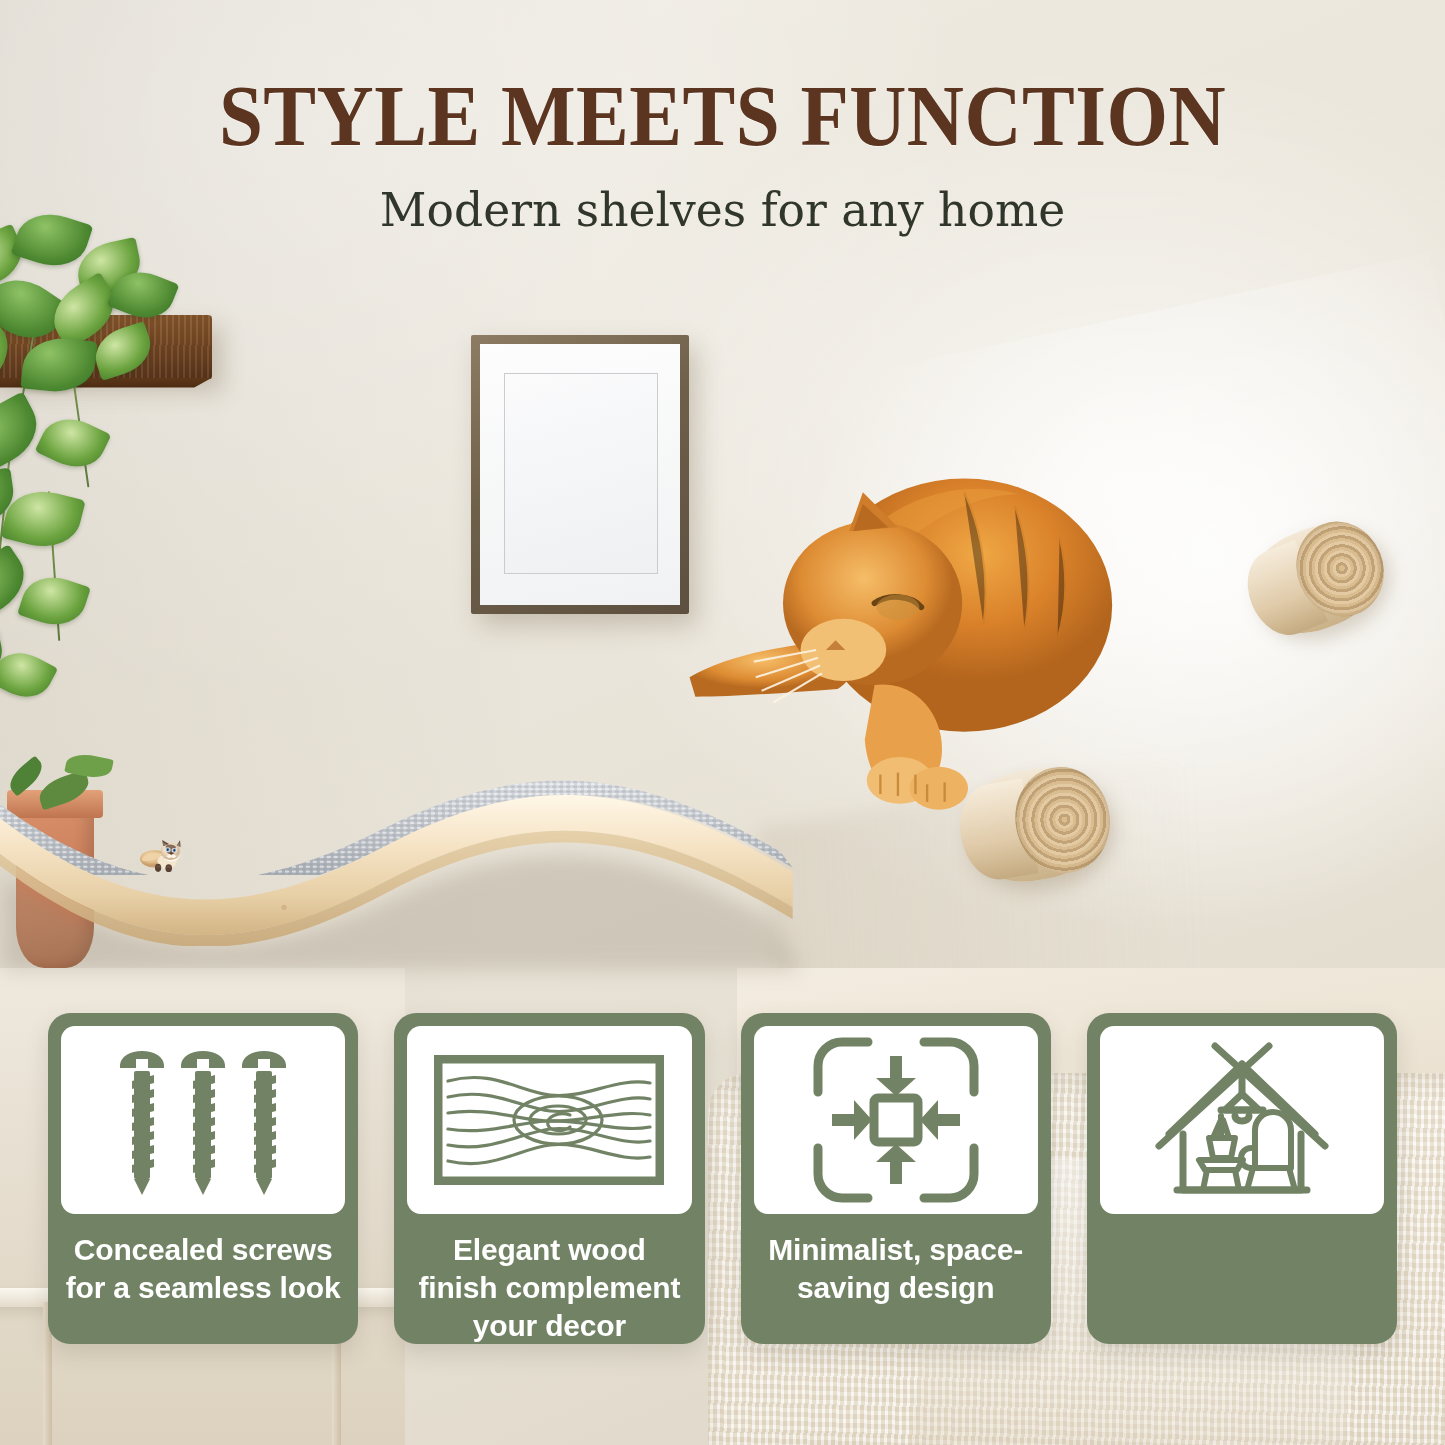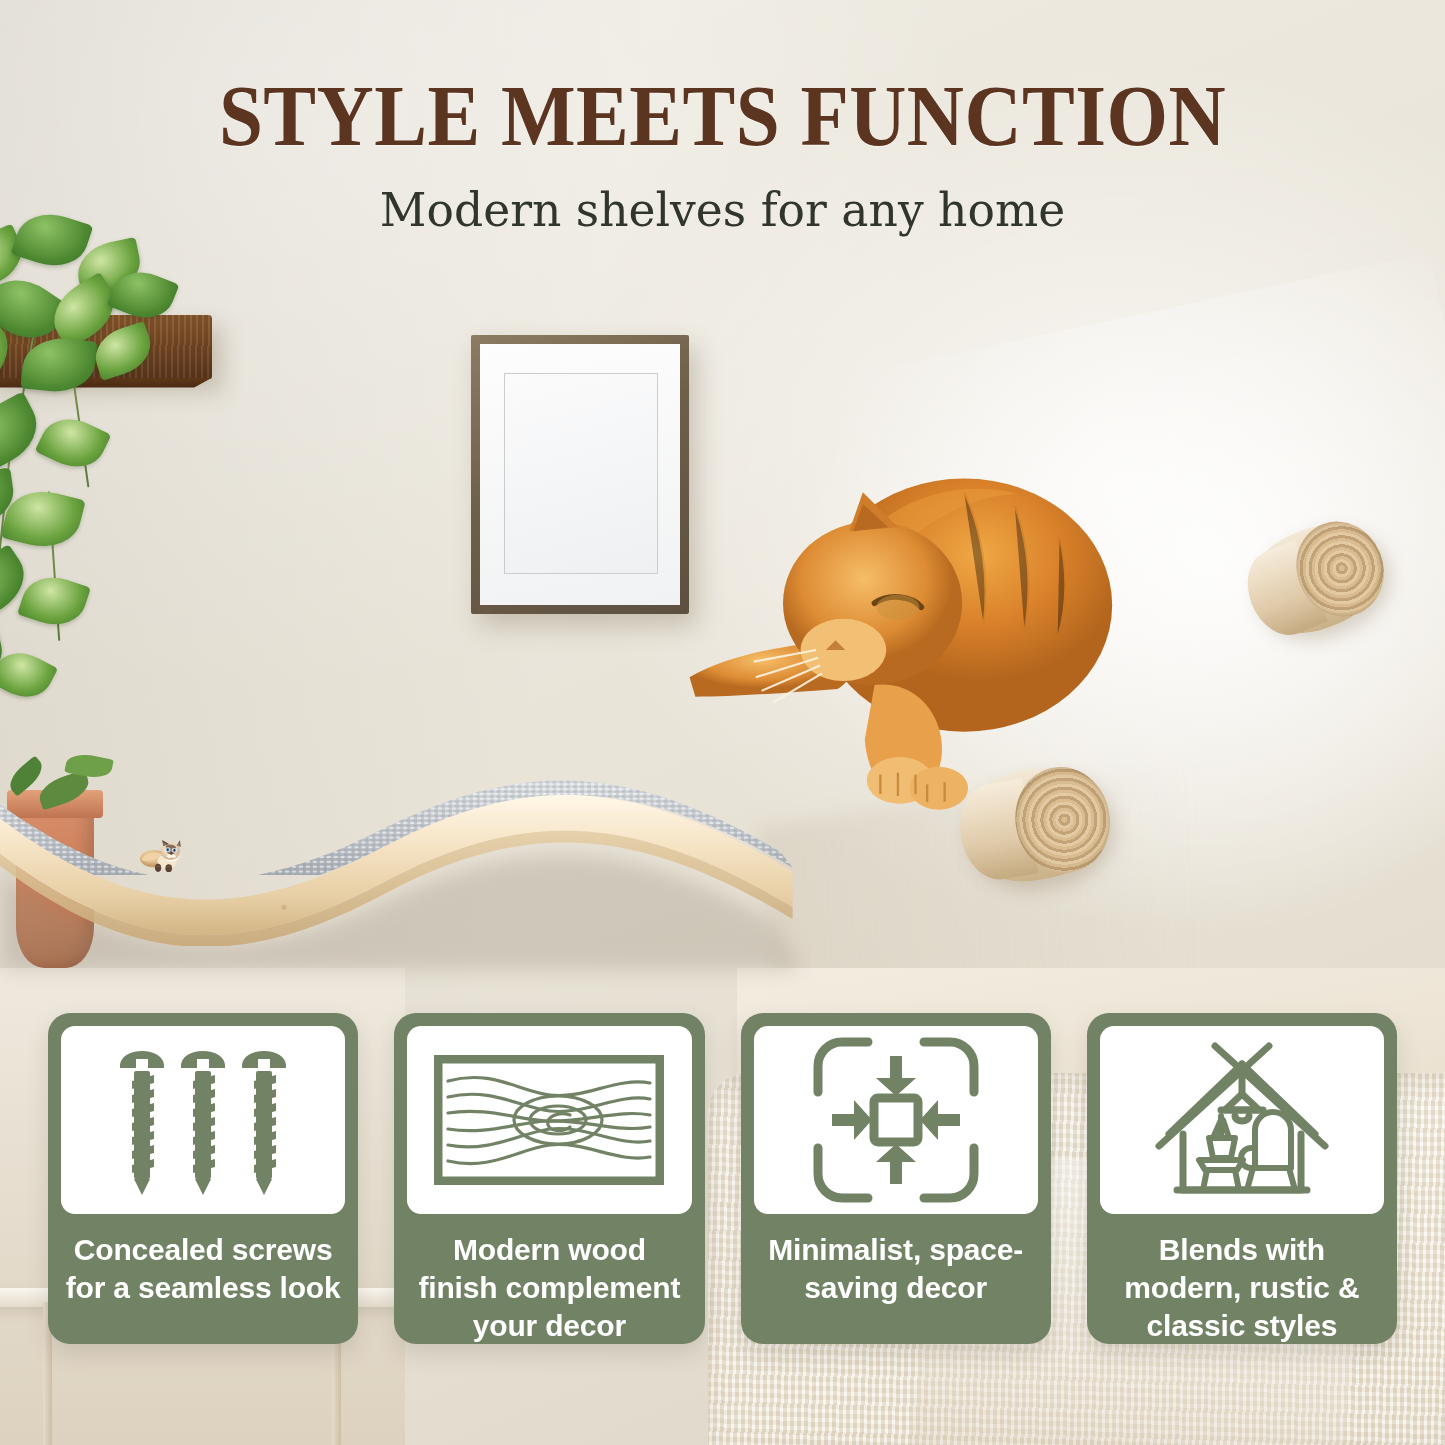--- a/index.html
+++ b/index.html
@@ -524,42 +524,42 @@
             <path d="M14,58 C52,52 82,64 112,66 C150,68 184,54 216,60"></path>
             <path d="M14,74 C52,80 82,68 112,66 C150,64 184,78 216,72"></path>
             <path d="M14,90 C56,98 86,78 116,74 C152,70 184,92 216,86"></path>
             <path d="M14,106 C58,116 84,94 116,90 C152,86 182,108 216,102"></path>
             <ellipse cx="124" cy="65" rx="44" ry="24"></ellipse>
             <ellipse cx="124" cy="65" rx="28" ry="14"></ellipse>
             <path d="M136,60 C124,56 112,62 114,70 C116,76 128,78 136,72"></path>
           </g>
         </svg>
       </div>
-      <div class="card-text">Modern wood finish complement your decor</div>
+      <div class="card-text">Elegant wood finish complement your decor</div>
     </div>
 
     <div class="card">
       <div class="card-icon">
         <svg width="172" height="172" viewBox="0 0 172 172">
           <g fill="none" stroke="#728365" stroke-width="9" stroke-linecap="round">
             <path d="M58,8 H32 A24,24 0 0 0 8,32 V58"></path>
             <path d="M114,8 H140 A24,24 0 0 1 164,32 V58"></path>
             <path d="M8,114 V140 A24,24 0 0 0 32,164 H58"></path>
             <path d="M164,114 V140 A24,24 0 0 1 140,164 H114"></path>
           </g>
           <rect x="64" y="64" width="44" height="44" rx="4" fill="none" stroke="#728365" stroke-width="9"></rect>
           <g fill="#728365">
             <path d="M80,22 h12 v22 h14 L86,62 66,44 h14 Z"></path>
             <path d="M80,150 h12 v-22 h14 L86,110 66,128 h14 Z"></path>
             <path d="M22,80 v12 h22 v14 L62,86 44,66 v14 Z"></path>
             <path d="M150,80 v12 h-22 v14 L110,86 128,66 v14 Z"></path>
           </g>
         </svg>
       </div>
-      <div class="card-text">Minimalist, space-saving decor</div>
+      <div class="card-text">Minimalist, space-saving design</div>
     </div>
 
     <div class="card">
       <div class="card-icon">
         <svg width="190" height="165" viewBox="0 0 190 165">
           <g fill="none" stroke="#728365" stroke-width="7" stroke-linecap="round" stroke-linejoin="round">
 
             <path d="M68,8 L178,108"></path>
             <path d="M122,8 L12,108"></path>
 
@@ -580,17 +580,16 @@
             <path d="M62,100 H88 L84,120 H66 Z"></path>
             <path d="M52,122 H96 L90,132 H58 Z"></path>
             <path d="M60,132 L56,152 M88,132 L92,152"></path>
 
             <path d="M108,92 a18,18 0 0 1 36,0 V130 H108 Z"></path>
             <path d="M104,110 a10,10 0 0 0 0,20 H142"></path>
             <path d="M106,130 L100,152 M142,130 L148,152"></path>
           </g>
         </svg>
       </div>
-      <div class="card-text">Blends with modern, rustic &amp; classic styles</div>
     </div>
 
   </div>
 </div>
 
 </body></html>

